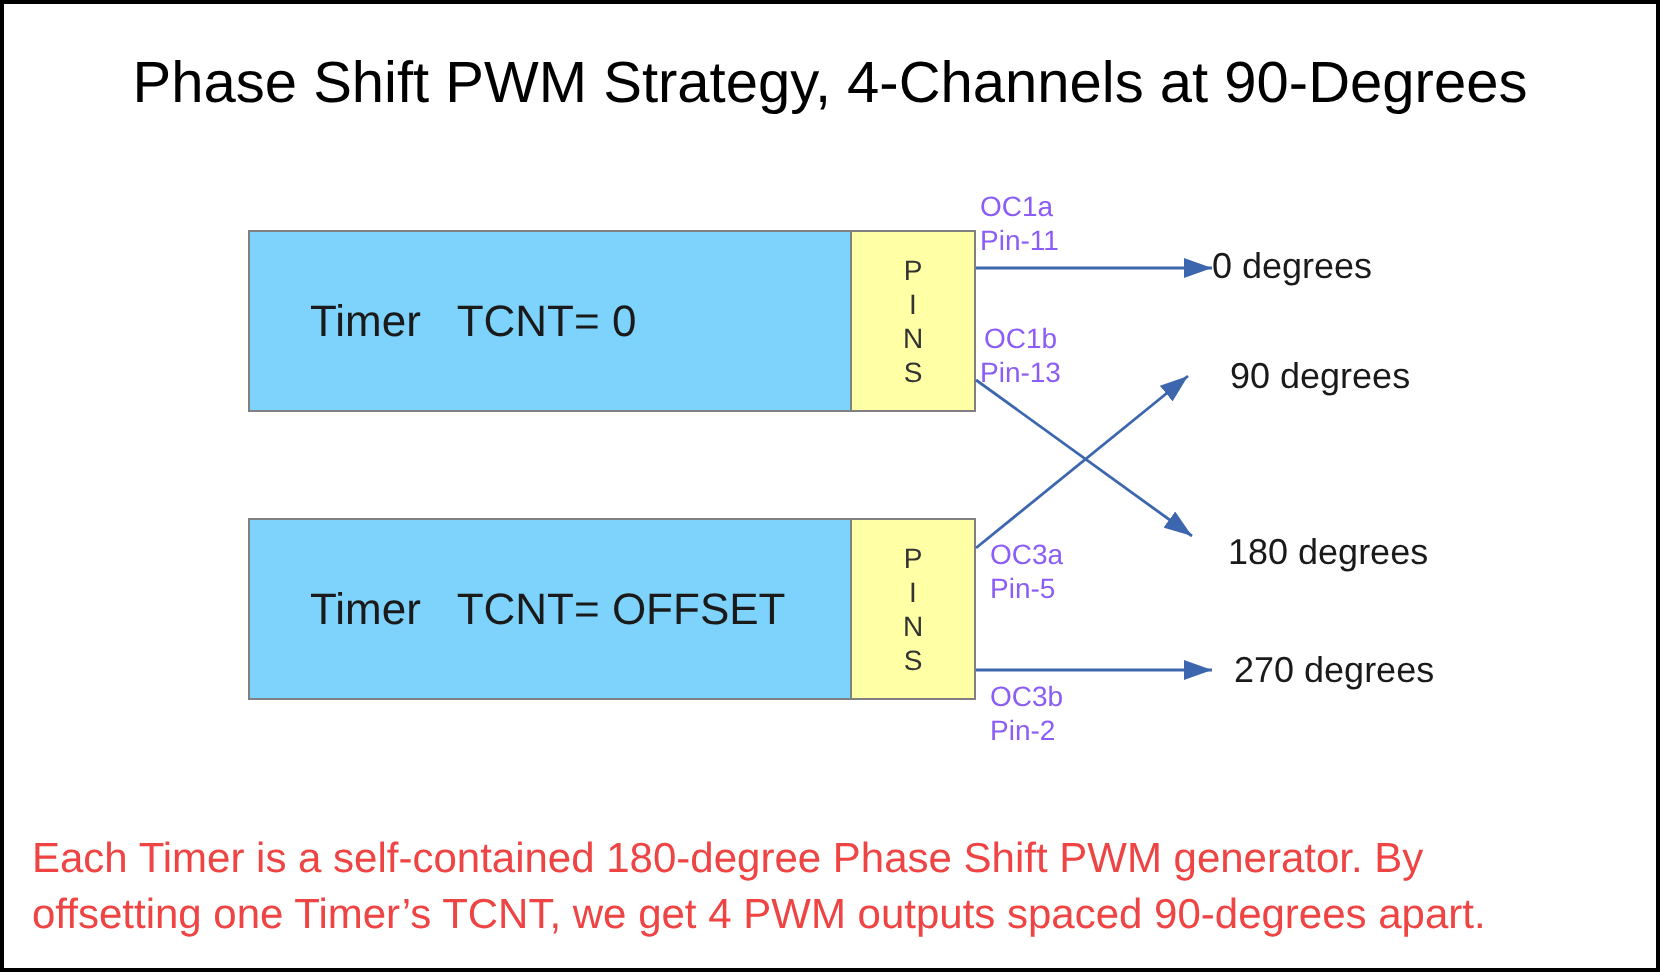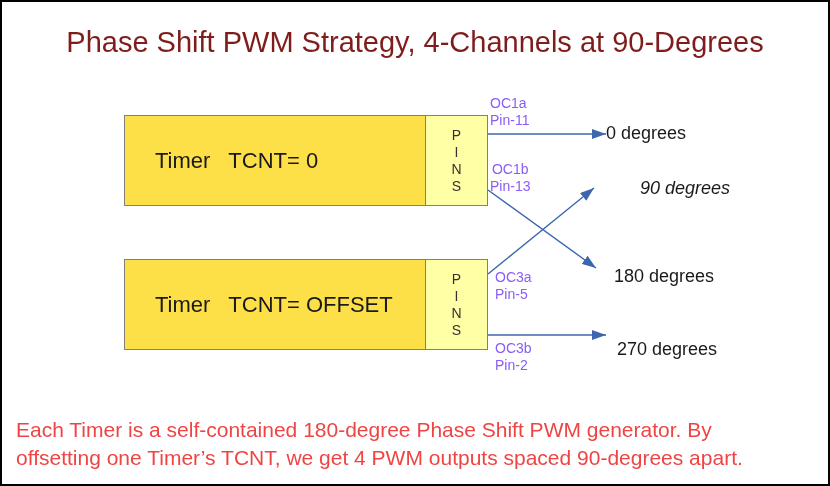--- a/index.html
+++ b/index.html
@@ -18,29 +18,29 @@
     border: 2px solid #000000;
     background: #ffffff;
   }
   .title {
     position: absolute;
     top: 24px;
     left: 0;
     width: 100%;
     text-align: center;
     font-size: 29px;
-    color: #7f1d1d;
+    color: #000000;
     white-space: pre;
   }
   .timer-box {
     position: absolute;
     left: 122px;
     width: 301px;
     height: 91px;
-    background: #fde047;
+    background: #7dd3fc;
     border: 1.5px solid #808080;
     border-right: none;
     display: flex;
     align-items: center;
     padding-left: 30px;
     font-size: 22px;
     color: #1a1a1a;
     white-space: pre;
   }
   .pins-box {
@@ -74,23 +74,23 @@
   .pin-oc3a { left: 493px; top: 267px; }
   .pin-oc3b { left: 493px; top: 338px; }
   .deg-label {
     position: absolute;
     font-size: 18px;
     line-height: 21px;
     color: #1a1a1a;
     white-space: nowrap;
   }
   .deg-0   { left: 604px; top: 121px; }
-  .deg-90  { left: 638px; top: 176px; font-style: italic; }
+  .deg-90  { left: 613px; top: 176px; }
   .deg-180 { left: 612px; top: 264px; }
-  .deg-270 { left: 615px; top: 323px; margin-top: 14px; }
+  .deg-270 { left: 615px; top: 323px; }
   svg.arrows {
     position: absolute;
     left: 0; top: 0;
     width: 830px;
     height: 486px;
     pointer-events: none;
   }
   svg.arrows line {
     stroke: #3c66ae;
     stroke-width: 1.4px;

